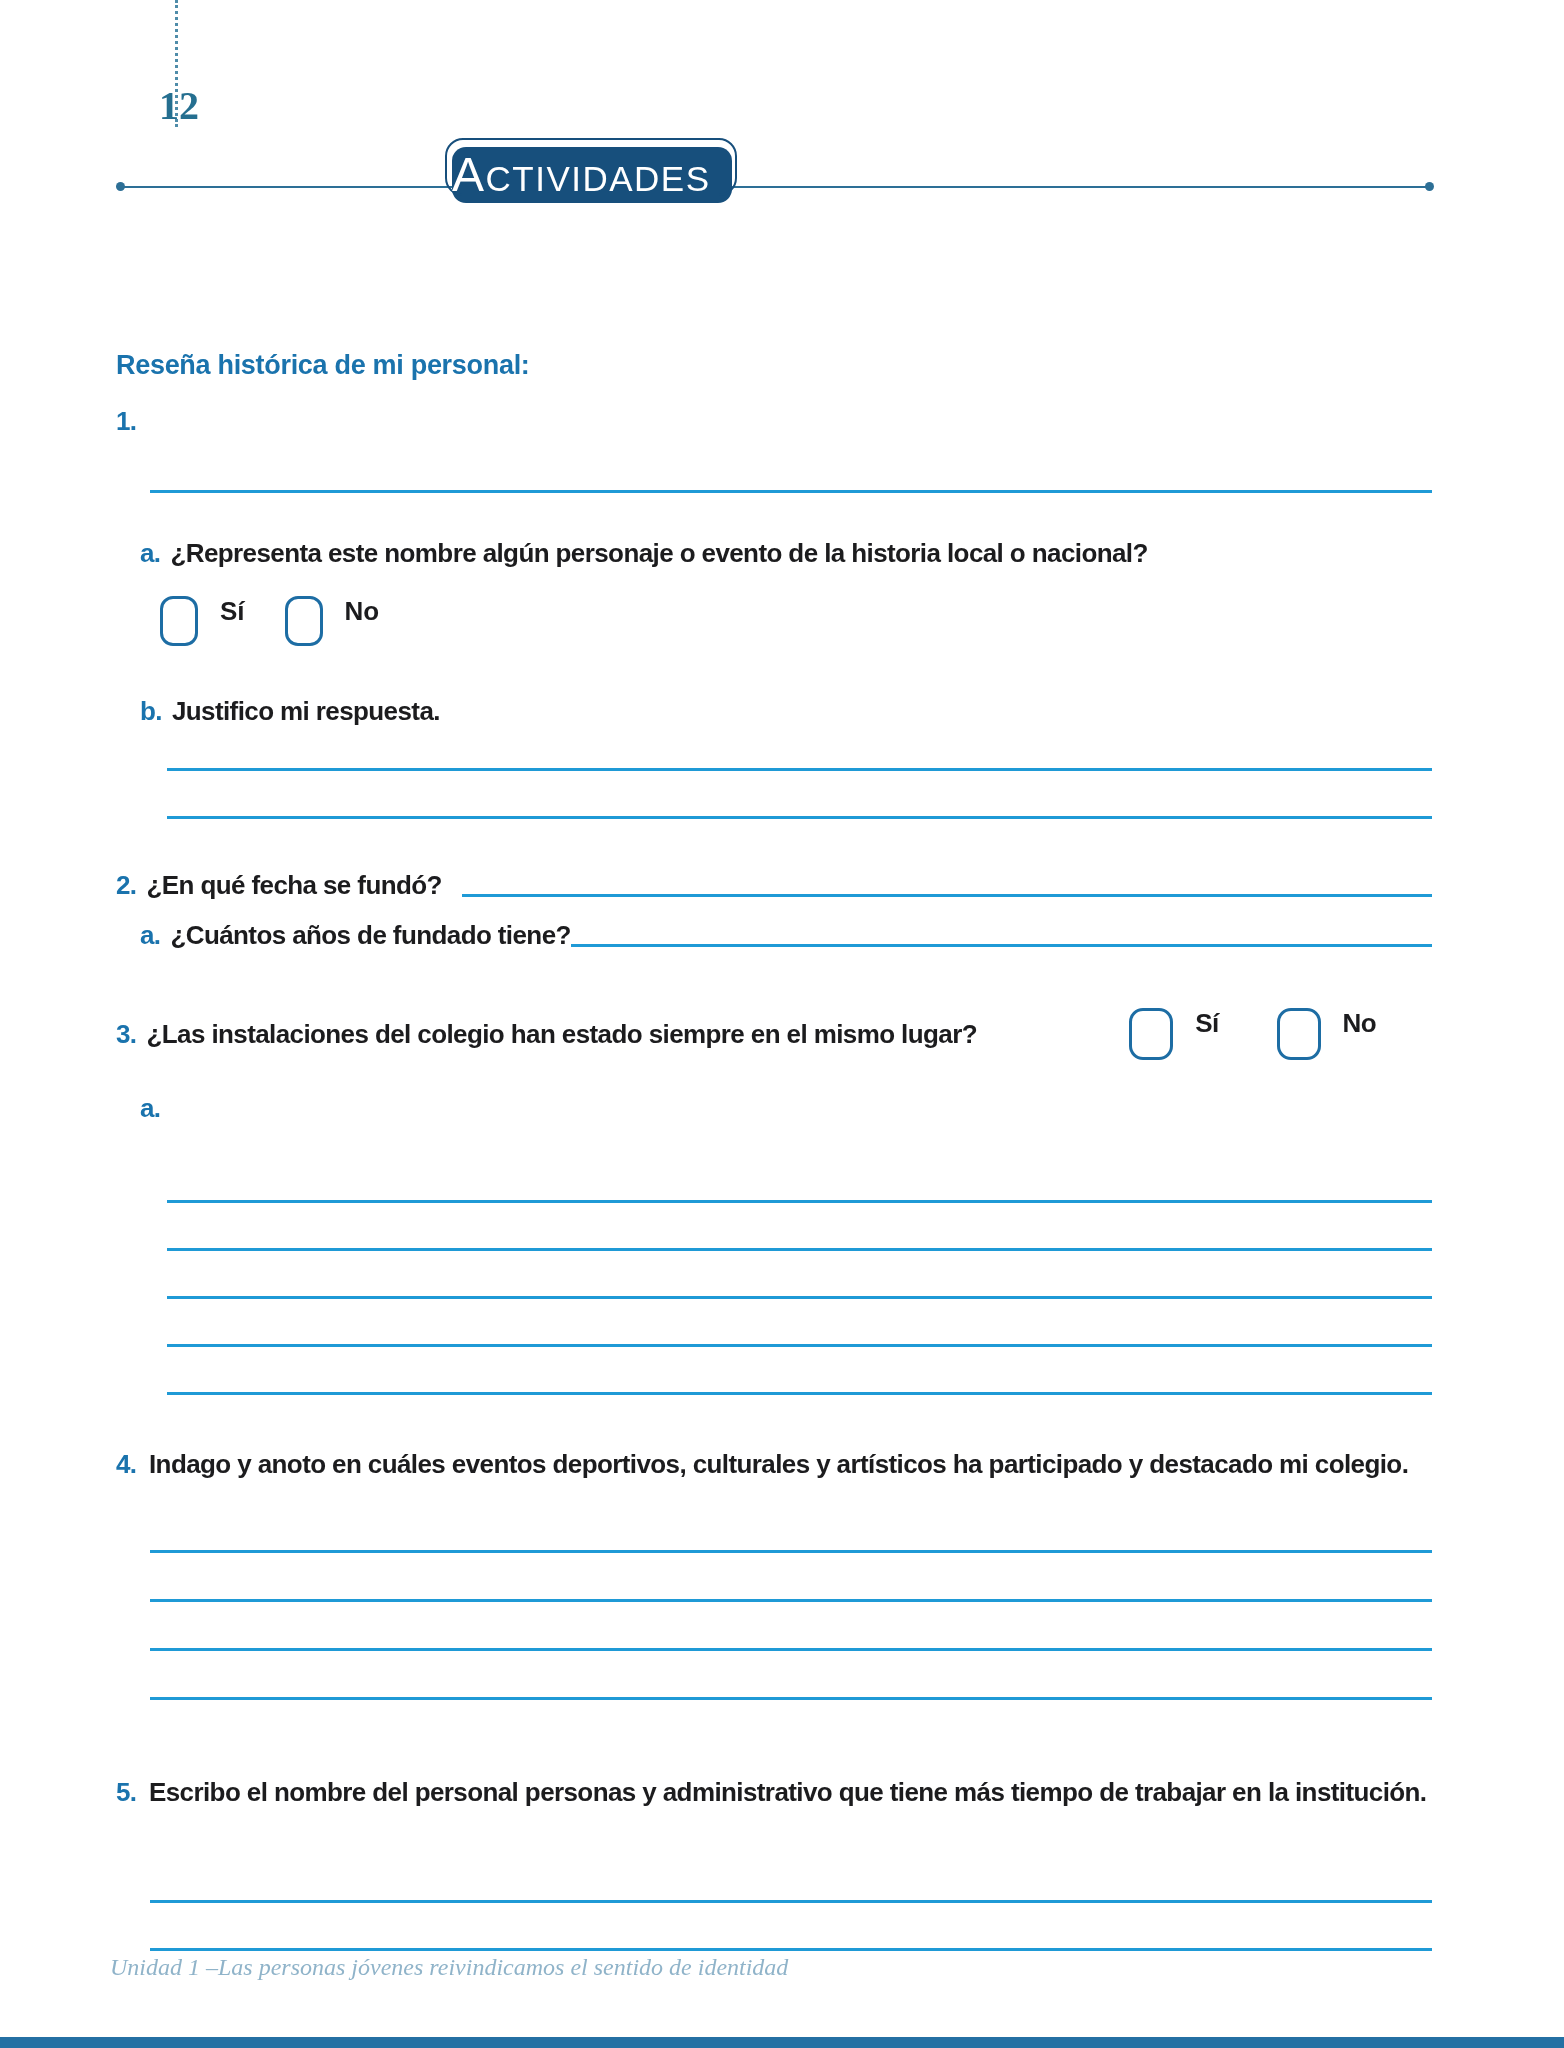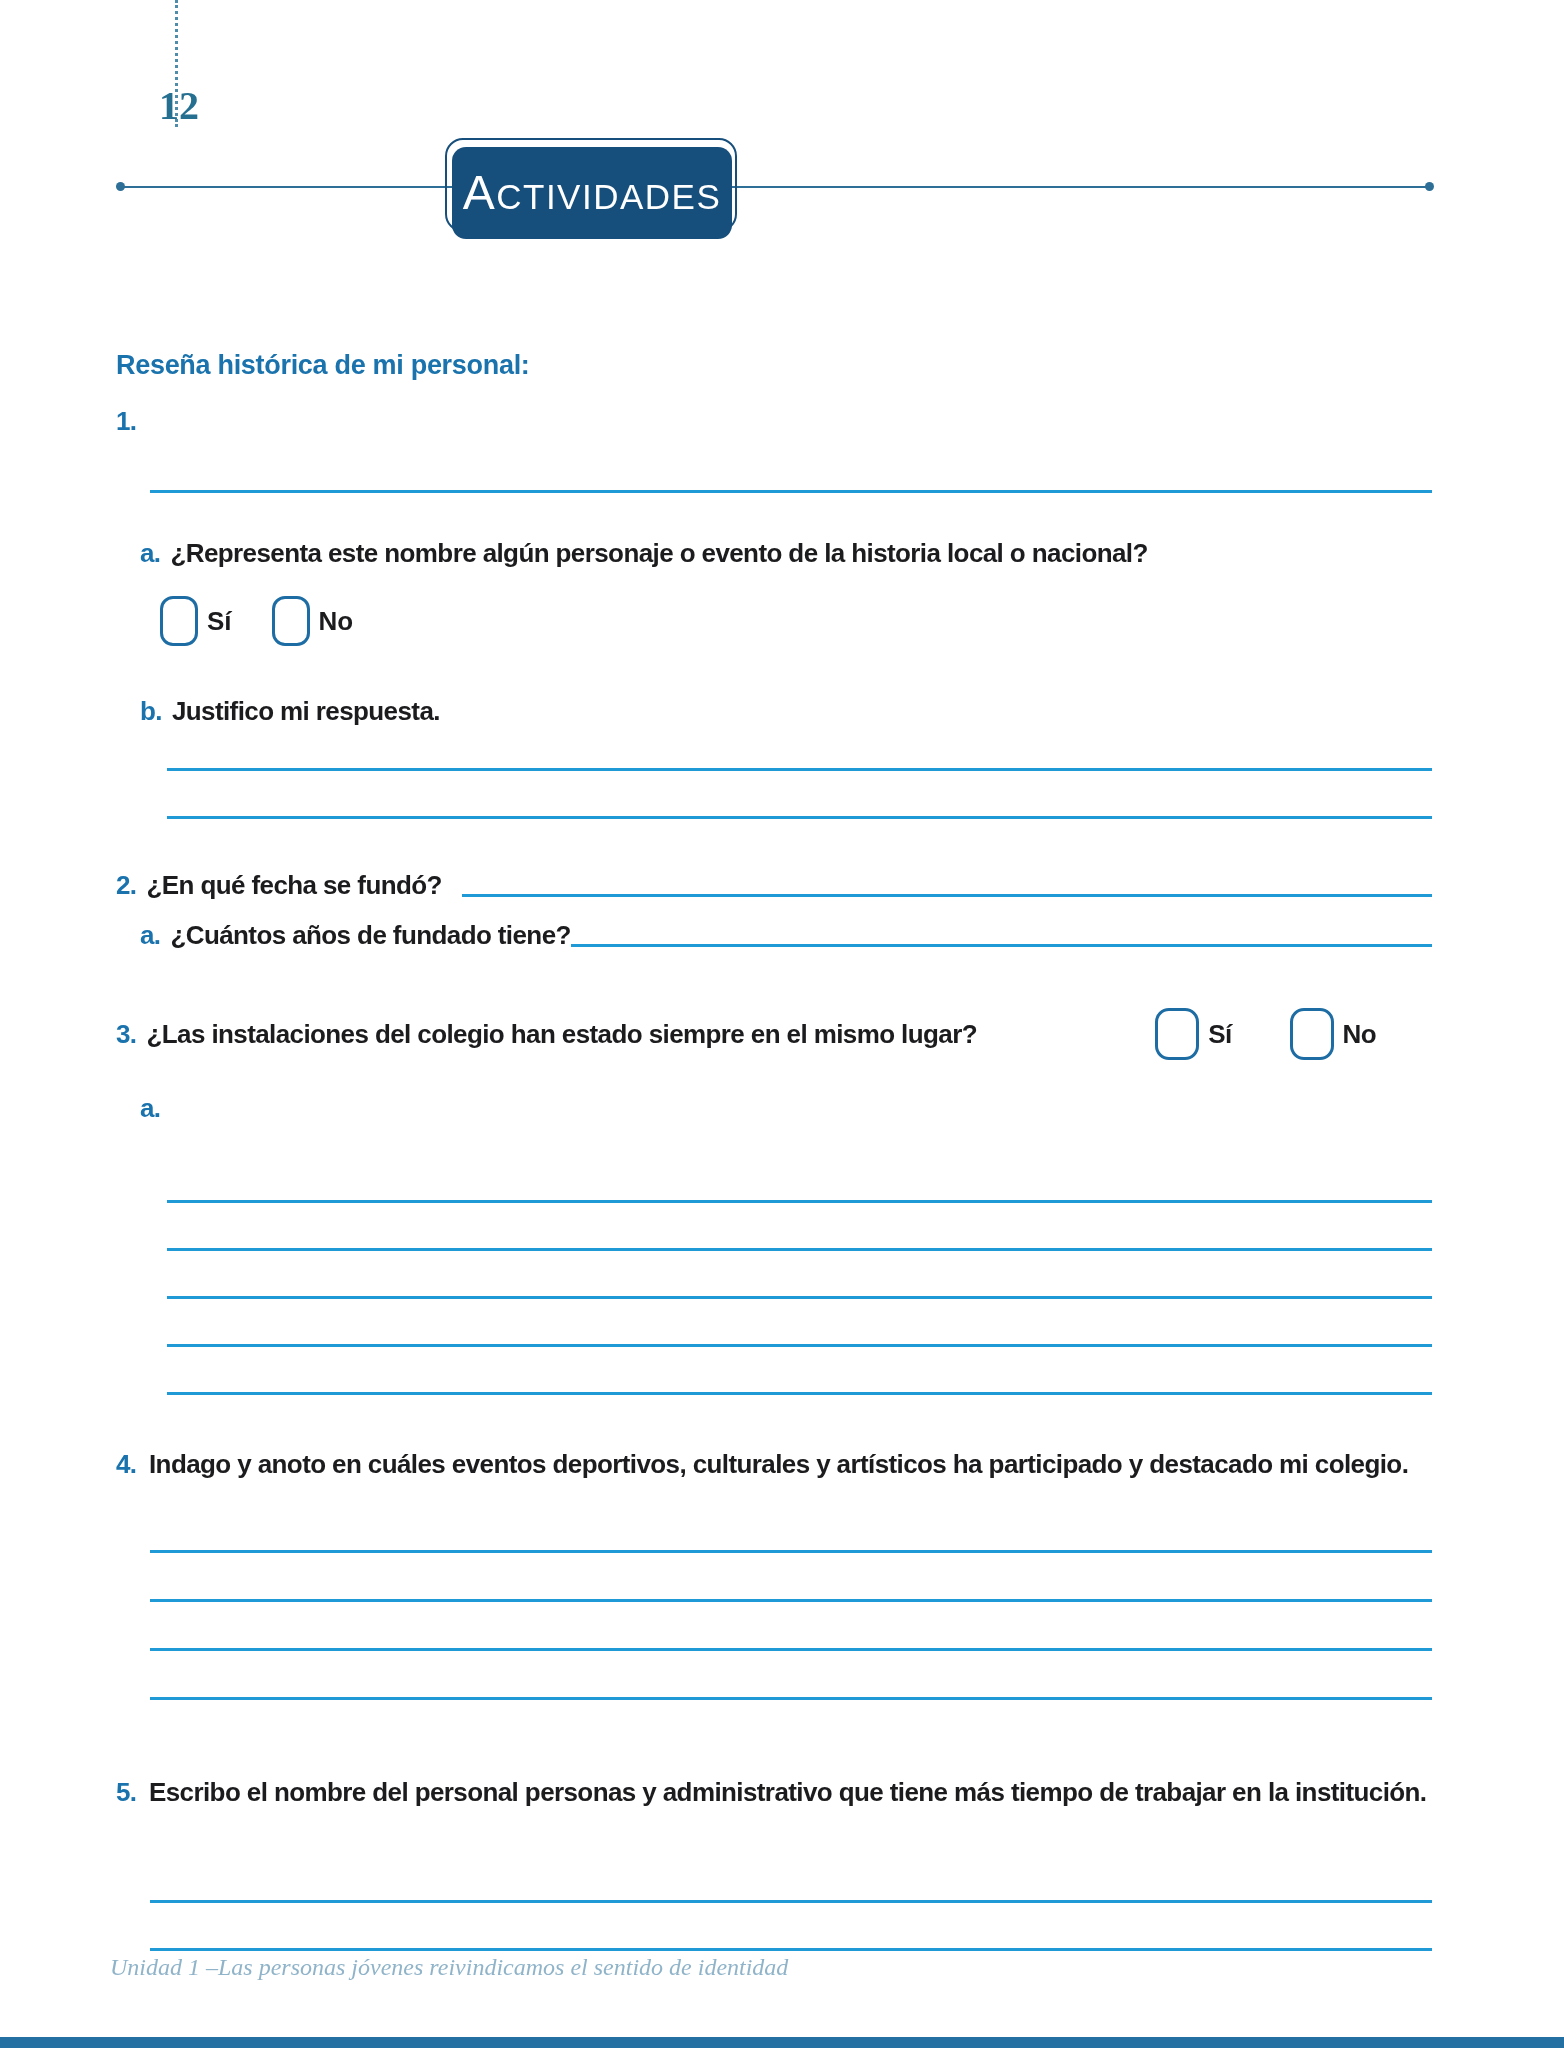--- a/index.html
+++ b/index.html
@@ -10,22 +10,22 @@
   .page-num { position:absolute; left:124px; top:82px; font-family:"Liberation Serif","DejaVu Serif",serif;
     font-weight:bold; font-size:40px; color:#256f90;margin-left:35px; }
   .margin-dots { position:absolute; left:175px; top:0; height:127px; width:0;
     border-left:3px dotted #4f8ca9; }
 
   
   .title-rule { position:absolute; left:118px; top:186px; width:1314px; height:2px; background:#2d6f96; }
   .title-rule::before, .title-rule::after { content:""; position:absolute; top:-4px; width:9px; height:9px;
     border-radius:50%; background:#2d6f96; }
   .title-rule::before { left:-2px; } .title-rule::after { right:-2px; }
-  .badge { position:absolute; left:452px; top:147px; width:280px; height:92px; background:var(--c-badge,#174f7c);
-    border-radius:14px; display:flex; align-items:center; justify-content:center; }
+  .badge { position:absolute; left:452px; top:147px; width:280px; height:56px; background:var(--c-badge,#174f7c);
+    border-radius:14px; display:flex; align-items:center; }
   .badge::before { content:""; position:absolute; top:-9px; left:-7px; right:-5px; bottom:7px;
     border:2px solid var(--c-badge,#174f7c); border-radius:18px; background:transparent; }
   .badge-text { position:relative; color:#fff; letter-spacing:1.5px; line-height:1; white-space:nowrap; }
   .badge-initial { font-size:48px; }
   .badge-rest { font-size:35px; }
 
   
   .content { position:absolute; left:116px; top:0; width:1316px; }
   .content > div { position:absolute; left:0; right:0; }
   .heading { font-size:27px; font-weight:bold; color:var(--c-accent,#1a73ad); letter-spacing:-0.3px; }
@@ -37,21 +37,21 @@
   .para .qnum { position:absolute; left:0; top:0; color:var(--c-accent,#1a73ad); }
   .para.main { padding-left:33px; }
   .para.subp { padding-left:51px; } .para.subp .qnum { left:24px; }
 
   .ans-line { height:3px; background:var(--c-line,#1f9ad6); }
   .ind-34 { margin-left:34px; } .ind-51 { margin-left:51px; }
 
   .fill-line { flex:1; border-bottom:3px solid var(--c-line,#1f9ad6); margin-bottom:4px; }
 
   .cb-row { display:flex; align-items:center; }
-  .cb-item { display:flex; align-items:center; gap:9px; }
+  .cb-item { display:flex; gap:22px; }
   .cb-box { width:38px; height:50px; border:3px solid #1d6da4; border-radius:13px; background:#fff; flex:none; }
   .cb-box.sq { width:44px; height:52px; border-radius:14px; }
   .cb-label { font-size:26px; font-weight:bold; color:#1c1c1e; }
 
   .q3-row { display:flex; align-items:center; height:56px; font-size:26px; font-weight:bold;
     color:#1c1c1e; letter-spacing:-0.6px; white-space:nowrap; }
   .q3-row .qnum { color:var(--c-accent,#1a73ad); margin-right:10px; }
   .q3-cbs { margin-left:auto; margin-right:56px; display:flex; gap:58px; }
 
   .footer-text { position:absolute; left:110px; top:1954px; font-family:"Liberation Serif","DejaVu Serif",serif;

